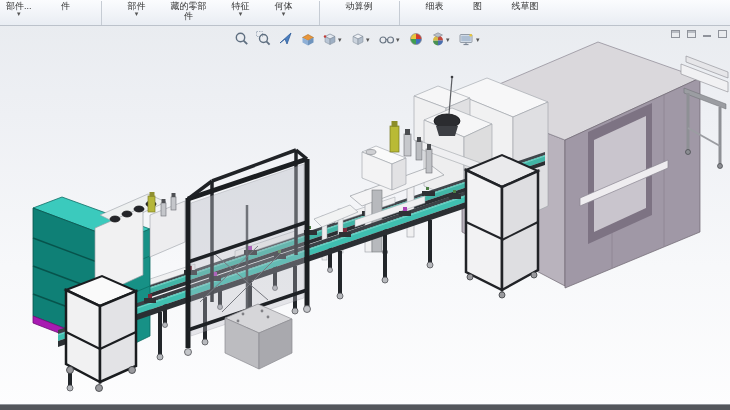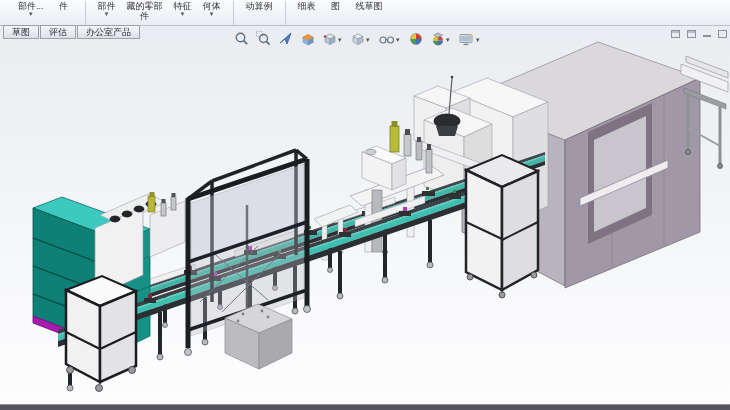--- a/index.html
+++ b/index.html
@@ -2,21 +2,21 @@
 <html><head>
 <meta charset="utf-8">
 <style>
   html,body{margin:0;padding:0;}
   .app{position:relative;width:730px;height:410px;overflow:hidden;
        font-family:"Liberation Sans",sans-serif;
        background:linear-gradient(180deg,#e8ebef 0%,#eef0f4 28%,#f7f8fa 65%,#fdfdfe 100%);}
   
   .commandbar{position:absolute;top:0;left:0;right:0;height:24px;z-index:6;
       background:linear-gradient(#fbfcfe,#e9edf3);border-bottom:1px solid #bcc2cb;
-      display:flex;align-items:flex-start;padding:1px 4px 0 18px;gap:11px;}
+      display:flex;align-items:flex-start;padding:1px 4px 0 6px;gap:25px;}
   .cmd-item{display:flex;flex-direction:column;align-items:center;min-width:18px;
       color:#333;font-size:9px;line-height:10px;text-align:center;cursor:default;}
   .cmd-item .lbl{white-space:normal;}
   .cmd-item.wrap .lbl{max-width:36px;}
   .caret{font-size:7px;color:#555;line-height:5px;}
   .cmd-sep{width:1px;align-self:stretch;background:#c6ccd4;margin:0 1px;}
   
   .tabbar{position:absolute;top:25px;left:3px;display:flex;z-index:6;}
   .tab{font-size:9px;line-height:10px;padding:1px 8px 1px;margin-right:1px;color:#2b2f36;
       border:1px solid #9aa1ac;background:linear-gradient(#f5f7f9,#dde1e7);cursor:default;}
@@ -302,25 +302,20 @@
       <span class="lbl">细表</span>
     </div>
     <div class="cmd-item">
       <span class="lbl">图</span>
     </div>
     <div class="cmd-item">
       <span class="lbl">线草图</span>
     </div>
   </div>
 
-  <div class="tabbar">
-    <div class="tab">草图</div>
-    <div class="tab">评估</div>
-    <div class="tab">办公室产品</div>
-  </div>
 
   <div class="headsup">
     <div class="hbtn">
       <svg width="18" height="18">
           <circle cx="7.5" cy="7.5" r="4.2" fill="none" stroke="#5f6f80" stroke-width="1.4"></circle>
           <line x1="10.6" y1="10.6" x2="14.2" y2="14.2" stroke="#5f6f80" stroke-width="1.8"></line>
         </svg>
     </div>
     <div class="hbtn">
       <svg width="18" height="18">

